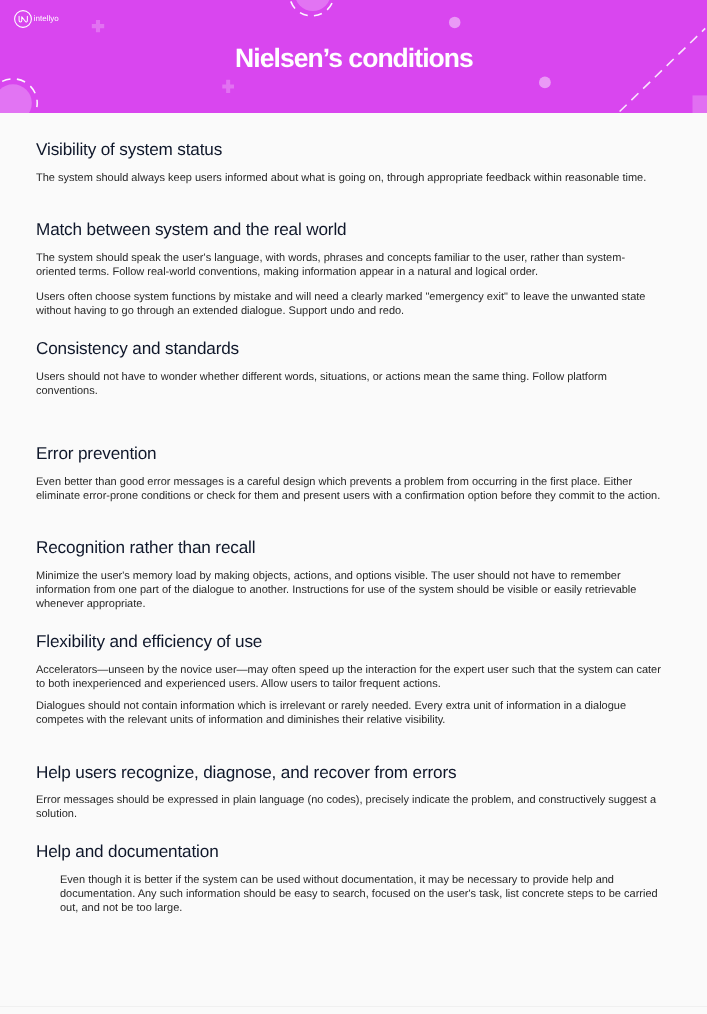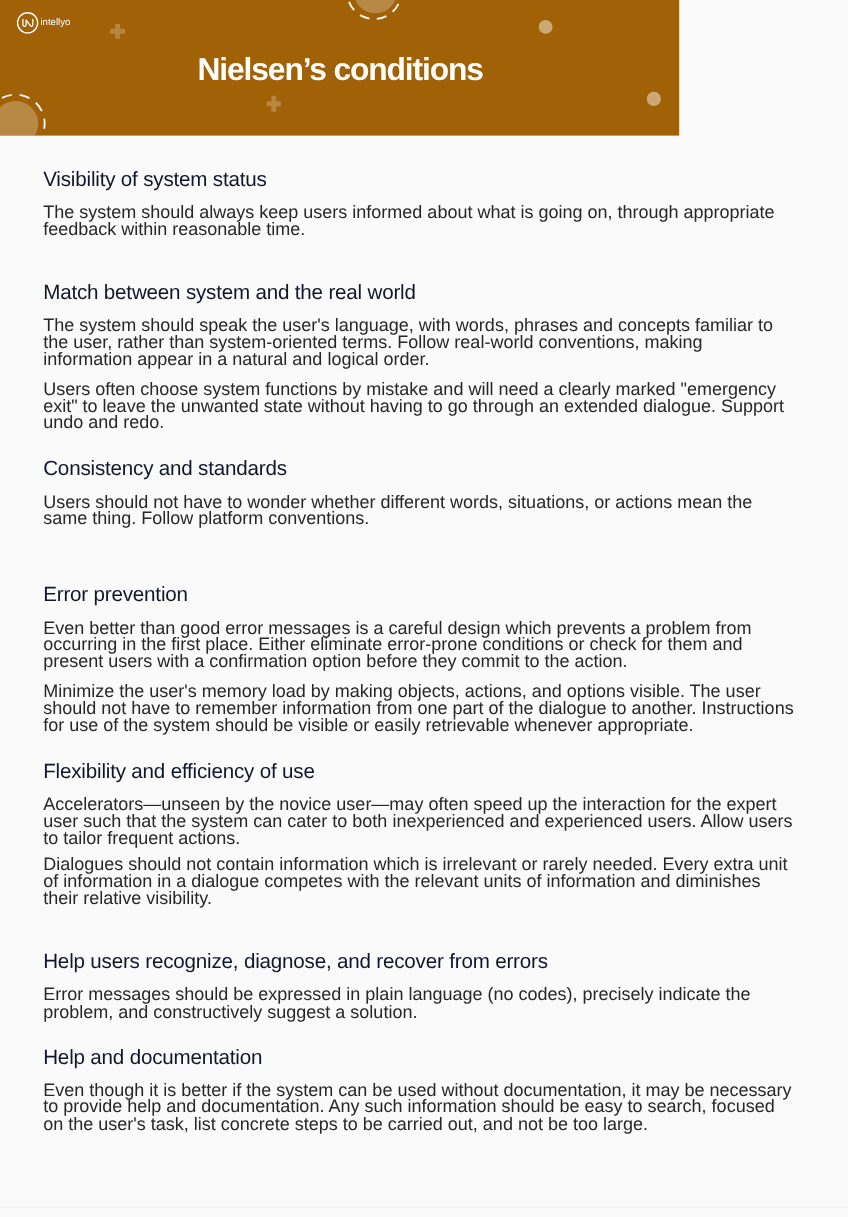--- a/index.html
+++ b/index.html
@@ -7,40 +7,40 @@
   body{
     width:707px;height:1014px;overflow:hidden;
     background:#fafafa;
     font-family:"Liberation Sans",sans-serif;
     -webkit-font-smoothing:antialiased;
     text-rendering:geometricPrecision;
   }
   .page{position:relative;width:707px;height:1014px;background:#fafafa;box-sizing:border-box;}
 
   
-  .hero{position:relative;width:566px;height:113px;background:#a16207;overflow:hidden;}
+  .hero{position:relative;width:707px;height:113px;background:#d946ef;overflow:hidden;}
   .hero .deco{position:absolute;left:0;top:0;width:707px;height:113px;}
   .hero-title{
     position:absolute;left:0;right:0;top:42.4px;text-align:center;color:#ffffff;
     font-size:26.5px;font-weight:bold;letter-spacing:-0.95px;line-height:32px;
     padding-left:0.95px;box-sizing:border-box;
   }
   .logo{position:absolute;left:12px;top:7.5px;display:flex;align-items:center;}
   .logo-mark{width:22px;height:22px;display:block;overflow:visible;}
   .logo-word{color:#ffffff;font-size:8px;letter-spacing:0.01px;margin-left:-0.3px;font-weight:normal;line-height:11px;position:relative;top:0.2px;}
 
   
   .content{position:relative;padding:0 45px 0 36px;}
   .sec h2{
     color:#0f172a;font-weight:normal;margin:0;
     font-size:17.15px;line-height:21px;letter-spacing:-0.15px;
     white-space:nowrap;
   }
   .sec p{
-    margin:0;color:#272727;font-size:15px;line-height:14.1px;
+    margin:0;color:#272727;font-size:11px;line-height:14.1px;
   }
   .bottom-rule{position:absolute;left:0;right:0;top:1006px;height:1px;background:#f0f0f0;}
 </style>
 </head>
 <body>
 
 <div class="page">
 
   <div class="hero">
     <svg class="deco" viewBox="0 0 707 113">
@@ -85,32 +85,33 @@
       </div>
       <div class="sec">
         <h2 style="margin-top: 20px;">Consistency and standards</h2>
         <p style="margin-top: 10.7px;">Users should not have to wonder whether different words, situations, or actions mean the same thing. Follow platform conventions.</p>
       </div>
       <div class="sec">
         <h2 style="margin-top: 45px;">Error prevention</h2>
         <p style="margin-top: 10.7px;">Even better than good error messages is a careful design which prevents a problem from occurring in the first place. Either eliminate error-prone conditions or check for them and present users with a confirmation option before they commit to the action.</p>
       </div>
       <div class="sec">
+        <h2 style="margin-top: 34.4px;">Recognition rather than recall</h2>
         <p style="margin-top: 10.7px;">Minimize the user's memory load by making objects, actions, and options visible. The user should not have to remember information from one part of the dialogue to another. Instructions for use of the system should be visible or easily retrievable whenever appropriate.</p>
       </div>
       <div class="sec">
         <h2 style="margin-top: 20px;">Flexibility and efficiency of use</h2>
         <p style="margin-top: 10.7px;">Accelerators—unseen by the novice user—may often speed up the interaction for the expert user such that the system can cater to both inexperienced and experienced users. Allow users to tailor frequent actions.</p>
       </div>
       <div class="sec">
         <p style="margin-top: 8px;">Dialogues should not contain information which is irrelevant or rarely needed. Every extra unit of information in a dialogue competes with the relevant units of information and diminishes their relative visibility.</p>
       </div>
       <div class="sec">
         <h2 style="margin-top: 34.4px;">Help users recognize, diagnose, and recover from errors</h2>
         <p style="margin-top: 10.7px;">Error messages should be expressed in plain language (no codes), precisely indicate the problem, and constructively suggest a solution.</p>
       </div>
       <div class="sec">
         <h2 style="margin-top: 20px;">Help and documentation</h2>
-        <p style="margin-top: 10.7px;">Even though it is better if the system can be used without documentation, it may be necessary to provide help and documentation. Any such information should be easy to search, focused on the user's task, list concrete steps to be carried out, and not be too large.</p>
+        <p style="margin-top: 10.7px; margin-left: 24px;">Even though it is better if the system can be used without documentation, it may be necessary to provide help and documentation. Any such information should be easy to search, focused on the user's task, list concrete steps to be carried out, and not be too large.</p>
       </div>
     </div>
   <div class="bottom-rule"></div>
 </div>
 
 </body></html>

